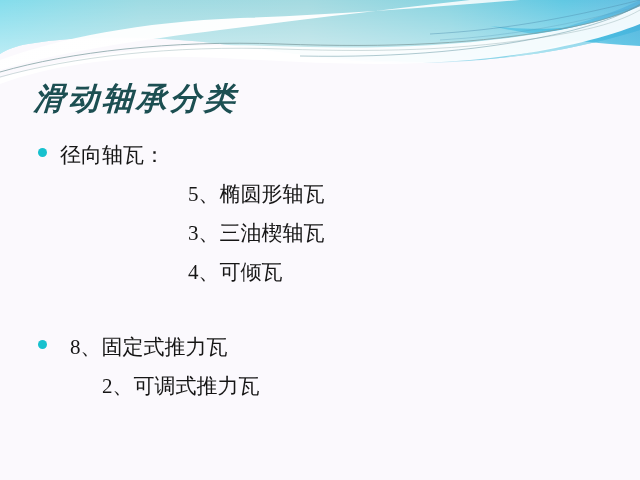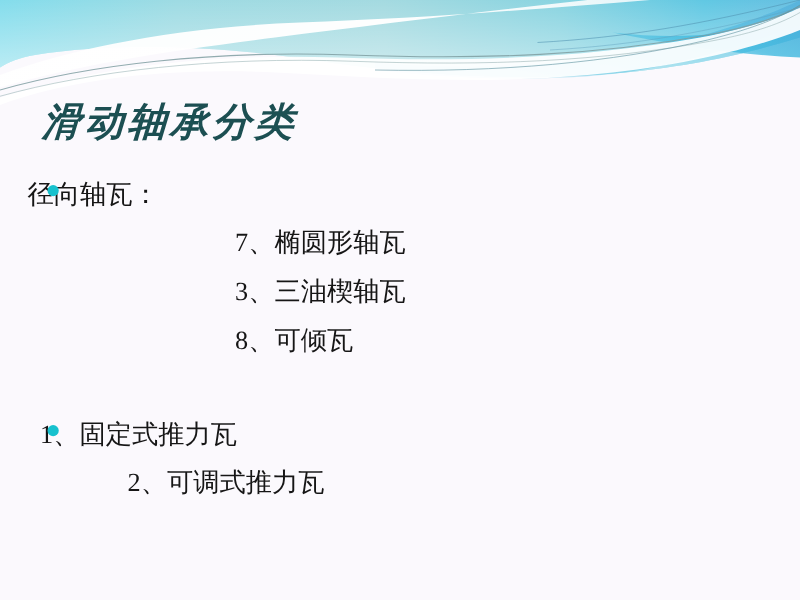--- a/index.html
+++ b/index.html
@@ -74,20 +74,21 @@
   }
   .bullet-group.second {
     margin-top: 36px;
   }
 
   .bullet-row {
     position: relative;
     display: flex;
     align-items: baseline;
     height: 39px;
+    padding-left: 38px;
   }
 
   .bullet-marker {
     position: absolute;
     left: 38px;
     top: 12px;
     width: 9px;
     height: 9px;
     border-radius: 50%;
     background: #17c1ce;
@@ -220,38 +221,38 @@
   <div id="body-content">
 
     <div class="bullet-group first">
 
       <div class="bullet-row row-first">
         <span class="bullet-marker"></span>
         <span class="bullet-label">径向轴瓦：</span>
       </div>
 
       <div class="bullet-row row-cont">
-        <span class="item-text">7、椭圆形轴瓦</span>
+        <span class="item-text">5、椭圆形轴瓦</span>
       </div>
 
       <div class="bullet-row row-cont">
         <span class="item-text">3、三油楔轴瓦</span>
       </div>
 
       <div class="bullet-row row-cont">
-        <span class="item-text">8、可倾瓦</span>
+        <span class="item-text">4、可倾瓦</span>
       </div>
 
     </div>
 
     <div class="bullet-group second">
 
       <div class="bullet-row row-first">
         <span class="bullet-marker"></span>
-        <span class="item-text">1、固定式推力瓦</span>
+        <span class="item-text">8、固定式推力瓦</span>
       </div>
 
       <div class="bullet-row row-cont">
         <span class="item-text">2、可调式推力瓦</span>
       </div>
 
     </div>
 
   </div>
 

